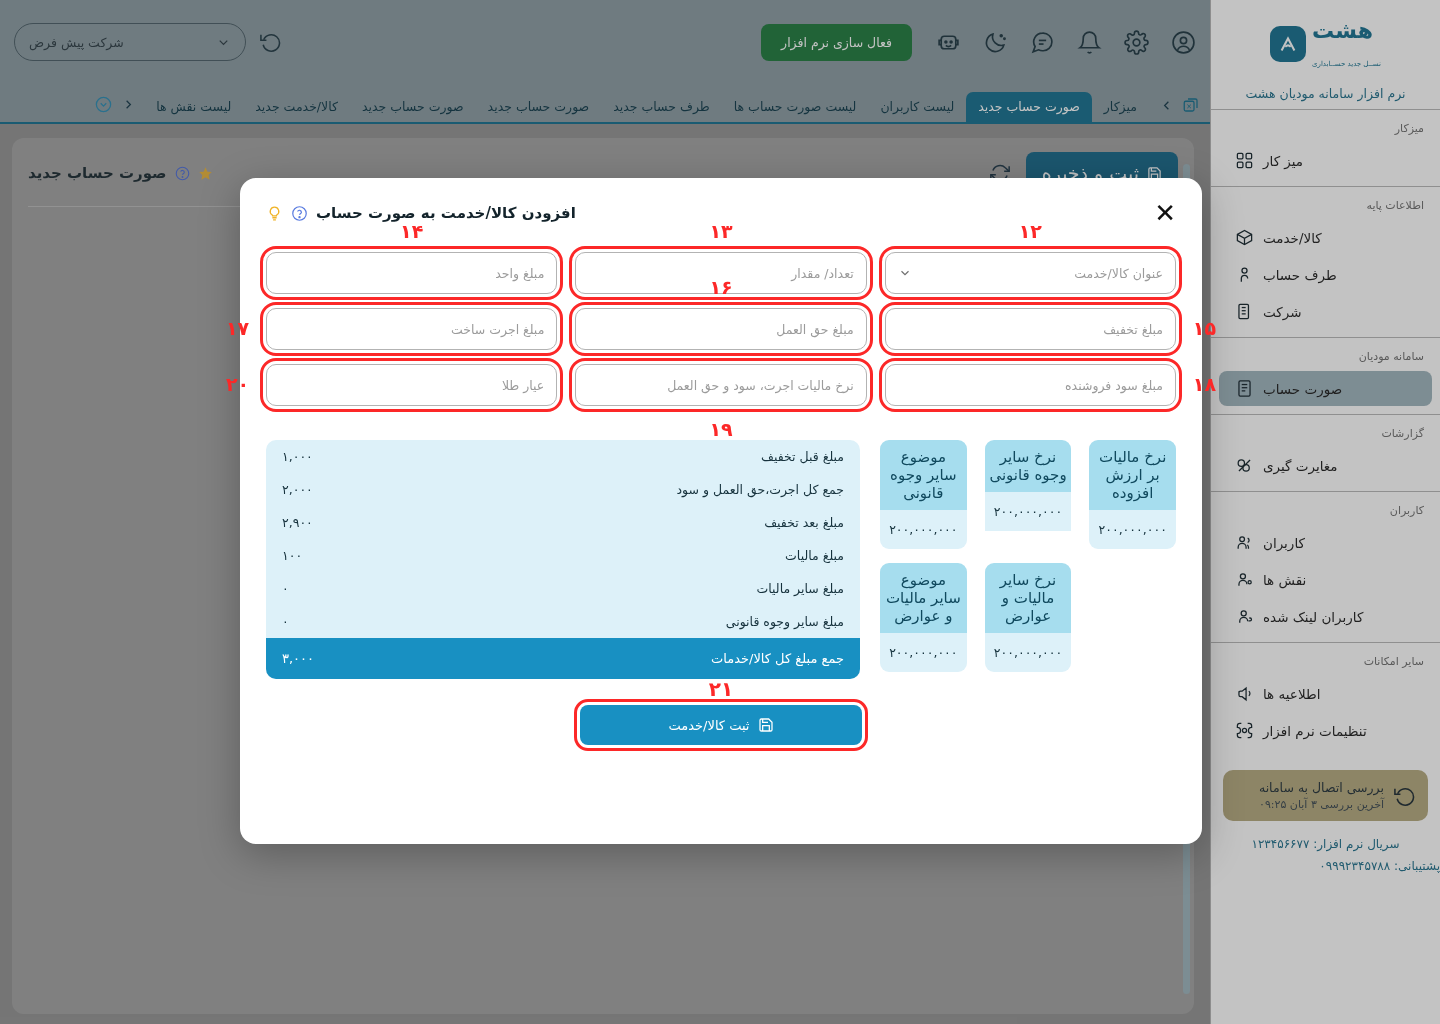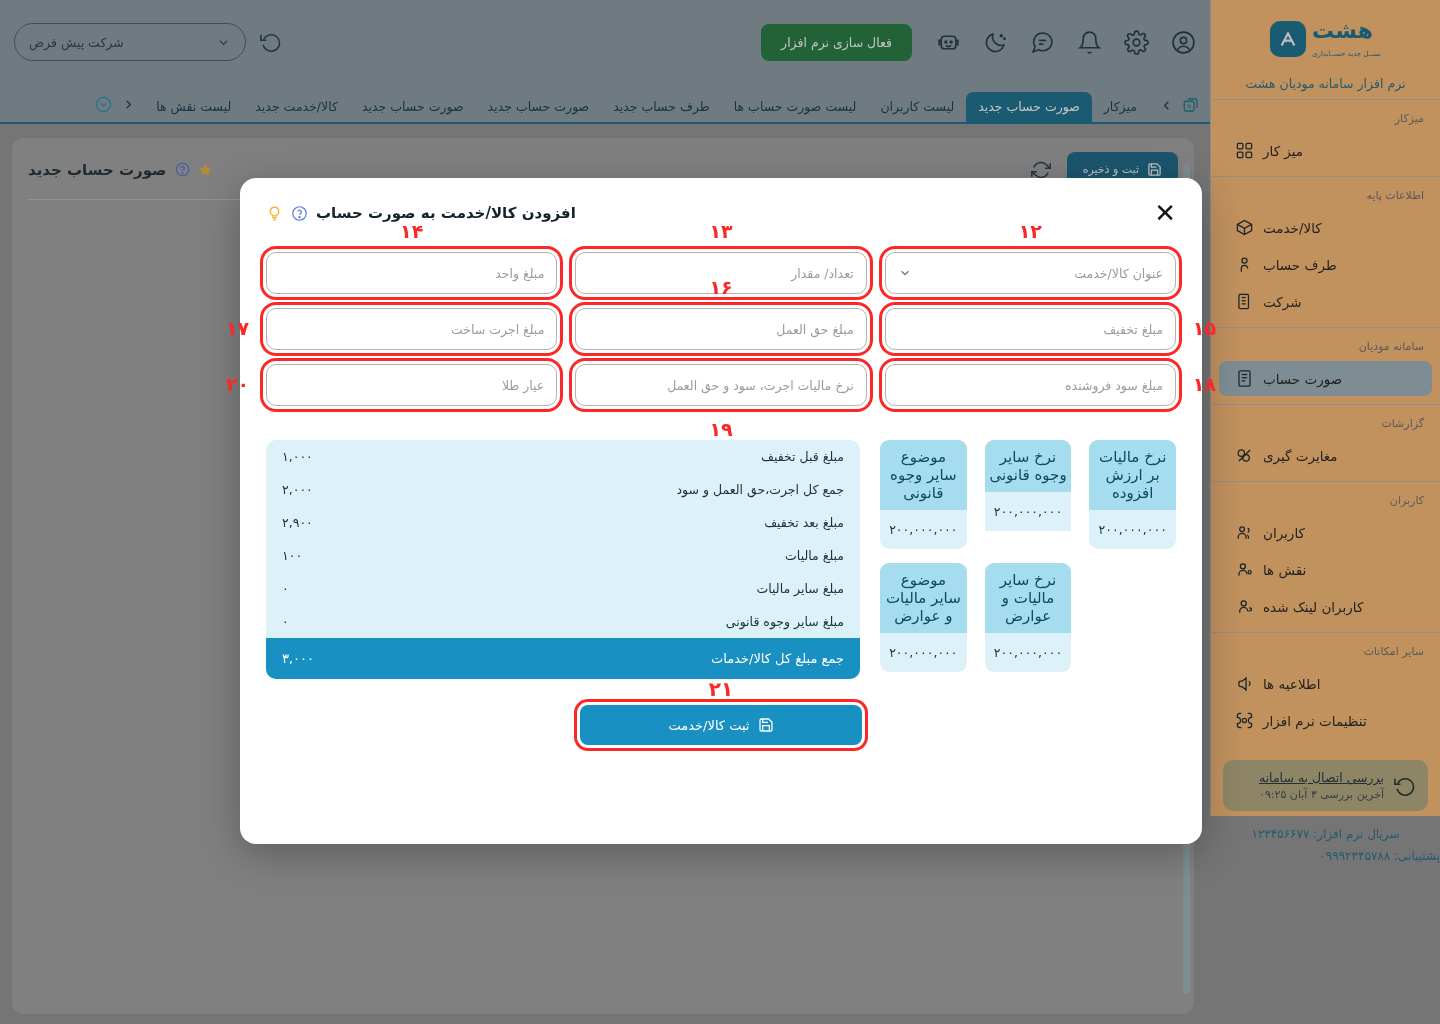--- a/index.html
+++ b/index.html
@@ -7,54 +7,54 @@
   html, body {
     width: 1440px; height: 1024px;
     font-family: "DejaVu Sans", "Liberation Sans", sans-serif;
     overflow: hidden;
     background: #949494;
   }
   #app { position: relative; width: 1440px; height: 1024px; }
 
   
   .sidebar {
-    position: absolute; top: 0; right: 0; width: 230px; height: 816px;
-    background: #fdba74; direction: rtl;
+    position: absolute; top: 0; right: 0; width: 230px; height: 1024px;
+    background: #ffffff; direction: rtl;
     border-left: 1px solid #b5b5b5;
   }
   .logo-wrap { display: flex; align-items: center; justify-content: center; gap: 6px; padding-top: 20px; }
   .logo-mark {
     width: 36px; height: 36px; border-radius: 10px; background: #15708f;
     display: flex; align-items: center; justify-content: center;
   }
   .logo-mark svg { display: block; }
   .logo-text { display: flex; flex-direction: column; align-items: flex-end; }
   .logo-text .big { font-size: 22px; font-weight: bold; color: #15708f; line-height: 1; letter-spacing: -1px; }
-  .logo-text .sm { font-size: 7px; color: #15708f; letter-spacing: 1px; margin-top: 8px; }
+  .logo-text .sm { font-size: 7px; color: #15708f; letter-spacing: 1px; margin-top: 18px; }
   .brand-sub {
     text-align: center; font-size: 12.5px; color: #1f6f8b; margin-top: 18px; padding-bottom: 8px;
   }
   .nav-section { border-top: 1px solid #b8b8b8; padding: 8px 0 6px; }
   .nav-section:first-of-type { border-top: 1px solid #b8b8b8; }
   .nav-title { font-size: 11px; color: #6e6e6e; text-align: right; padding: 4px 16px 6px; }
   .nav-item {
     display: flex; align-items: center; justify-content: flex-end; gap: 9px;
     padding: 8px 16px; font-size: 13.5px; color: #1d1d1d; cursor: pointer;
     margin: 2px 8px; border-radius: 8px;
   }
   .nav-item.active { background: #9fb4bd; }
   .nav-item .lbl { white-space: nowrap; }
   .nav-ico { width: 19px; height: 19px; flex: none; display:block; }
 
   .conn-box {
     margin: 14px 12px 0; background: #b5a97e; border-radius: 10px;
     display: flex; align-items: center; gap: 10px; padding: 10px 12px;
   }
   .conn-txt { flex: 1; text-align: right; }
-  .conn-txt .t1 { font-size: 12.5px; color: #23323a; text-decoration: underline; }
+  .conn-txt .t1 { font-size: 12.5px; color: #23323a; }
   .conn-txt .t2 { font-size: 11px; color: #3c4a52; margin-top: 3px; }
   .foot-line { text-align: center; font-size: 12px; color: #1f6f8b; margin-top: 16px; }
 
   
   .topbar {
     position: absolute; top: 0; right: 230px; left: 0; height: 84px;
     background: #8b9ca3; display: flex; align-items: center; padding: 0 14px;
   }
   .top-icons { display: flex; align-items: center; gap: 22px; }
   .top-icons svg { display: block; cursor: pointer; }
@@ -90,21 +90,21 @@
     position: absolute; top: 124px; right: 230px; left: 0; bottom: 0;
     padding: 14px 16px 10px 12px;
   }
   .card-bg {
     position: relative; width: 100%; height: 100%;
     background: #a3a3a3; border-radius: 12px; padding: 14px 16px;
   }
   .bg-toolbar { display: flex; align-items: center; gap: 16px; }
   .save-btn {
     background: #17688a; color: #fff; border: none; border-radius: 8px;
-    padding: 10px 16px; font-size: 11px; display: flex; align-items: center; gap: 8px;
+    padding: 10px 16px; font-size: 19px; display: flex; align-items: center; gap: 8px;
     font-family: inherit; cursor: pointer;
   }
   .bg-title { margin-right: auto; display: flex; align-items: center; gap: 8px; color: #1b2b33; font-size: 15px; font-weight: bold; }
   .hr-soft { border-top: 1px solid #bcbcbc; margin: 12px 0 0; }
 
   .bg-field {
     height: 38px; border: 1.3px solid #8f8f8f; border-radius: 8px;
     display: flex; align-items: center; justify-content: space-between; padding: 0 10px;
     color: #6a6a6a; font-size: 12px; background: transparent;
   }

